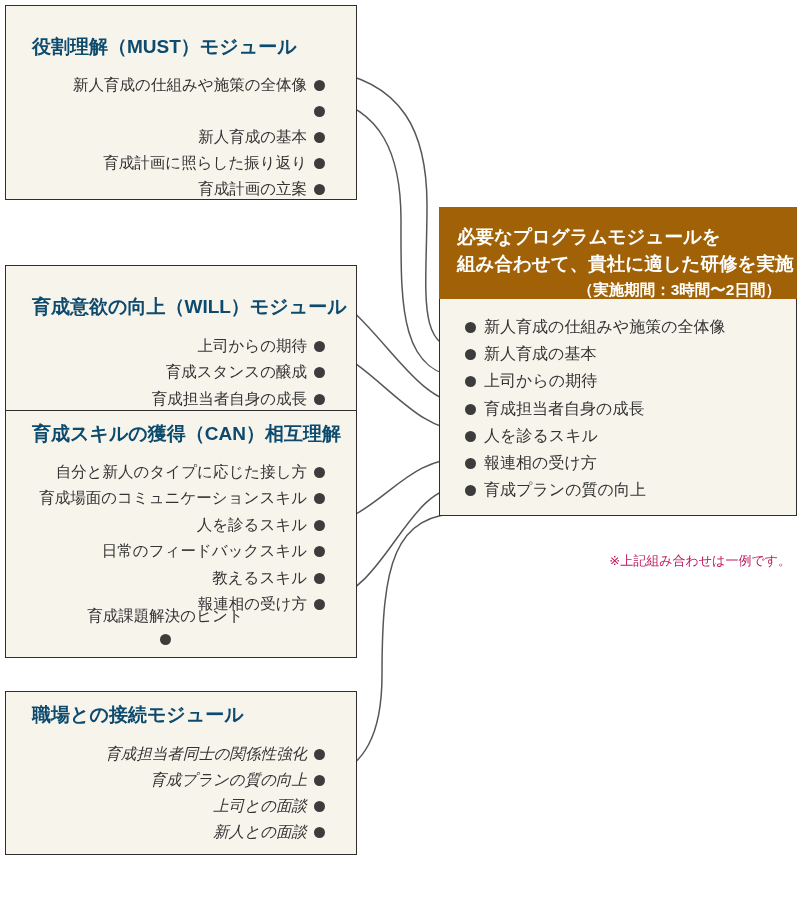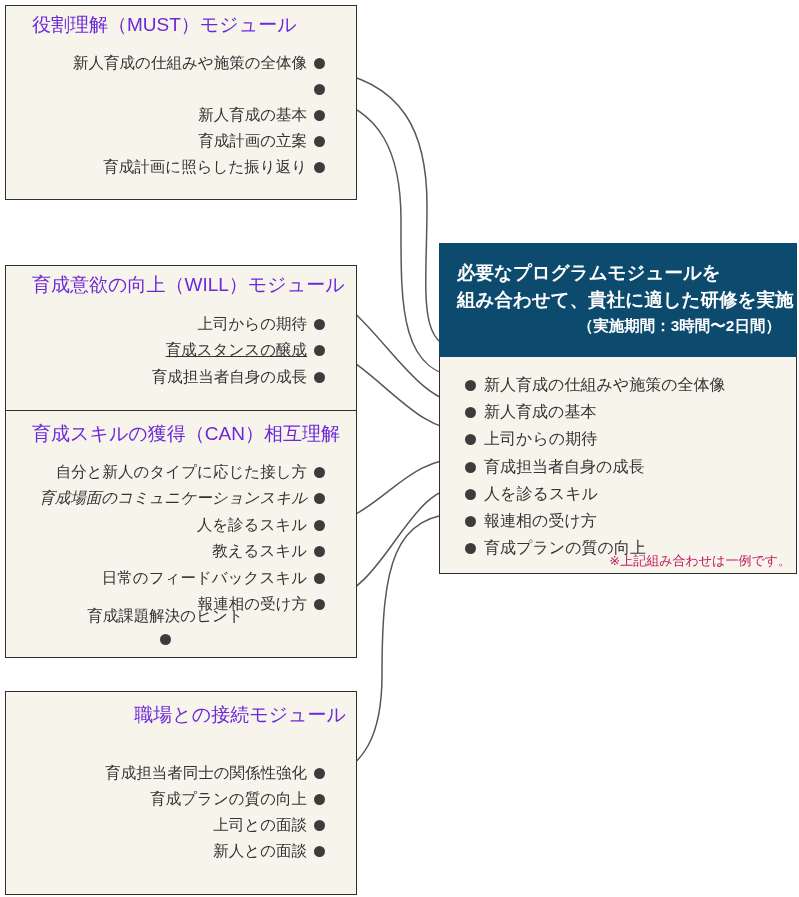--- a/index.html
+++ b/index.html
@@ -13,24 +13,24 @@
   }
   
   .module-box{
     position:absolute;
     left:5px;width:352px;
     background:#f7f4ec;
     border:1.5px solid #2f2f2f;
     box-sizing:border-box;
   }
   .module-title{
-    padding:6px 10px 0 26px;
+    padding:28px 10px 0 26px;
     font-size:19px;
-    font-weight:normal;
-    color:#6d28d9;
+    font-weight:bold;
+    color:#0c4a6e;
     line-height:25px;
     white-space:nowrap;
   }
   .module-items{margin-top:13px;}
   .item-row{
     display:flex;
     justify-content:flex-end;
     align-items:center;
     height:26px;
     padding-right:31px;
@@ -48,26 +48,25 @@
     flex:0 0 11px;
   }
   
   #program-panel{
     position:absolute;
     left:439px;top:207px;
     width:358px;
     box-sizing:border-box;
   }
   #program-header{
-    background:#0c4a6e;
+    background:#a16207;
     color:#ffffff;
-    height:114px;
+    height:92px;
     box-sizing:border-box;
     padding:16px 16px 0 18px;
-    margin-top:36px;
   }
   .headline{
     font-size:18.5px;
     font-weight:bold;
     line-height:27px;
     white-space:nowrap;
   }
   .duration{
     margin-top:3px;
     text-align:right;
@@ -138,85 +137,85 @@
           <span class="dot"></span>
         </div>
       <div class="item-row">
           <span class="dot"></span>
         </div>
       <div class="item-row">
           <span class="item-text">新人育成の基本</span>
           <span class="dot"></span>
         </div>
       <div class="item-row">
+          <span class="item-text">育成計画に照らした振り返り</span>
+          <span class="dot"></span>
+        </div>
+      <div class="item-row">
           <span class="item-text">育成計画の立案</span>
-          <span class="dot"></span>
-        </div>
-      <div class="item-row">
-          <span class="item-text">育成計画に照らした振り返り</span>
           <span class="dot"></span>
         </div>
     </div>
   </div>
 
   <div class="module-box" style="top:225px;height:160px;margin-top:40px;">
     <div class="module-title">育成意欲の向上（WILL）モジュール</div>
     <div class="module-items" style="margin-top:14px;">
       <div class="item-row">
           <span class="item-text">上司からの期待</span>
           <span class="dot"></span>
         </div>
-      <div class="item-row" style="height:27px;text-decoration:underline;">
+      <div class="item-row" style="height:27px;">
           <span class="item-text">育成スタンスの醸成</span>
           <span class="dot"></span>
         </div>
       <div class="item-row" style="height:27px;">
           <span class="item-text">育成担当者自身の成長</span>
           <span class="dot"></span>
         </div>
     </div>
   </div>
 
   <div class="module-box" style="top:410px;height:248px;">
     <div class="module-title" style="padding-top:10px;">育成スキルの獲得（CAN）相互理解</div>
     <div class="module-items" style="">
       <div class="item-row" style="height:26.5px;">
           <span class="item-text">自分と新人のタイプに応じた接し方</span>
           <span class="dot"></span>
         </div>
-      <div class="item-row" style="height:26.5px;font-style:italic;">
+      <div class="item-row" style="height:26.5px;">
           <span class="item-text">育成場面のコミュニケーションスキル</span>
           <span class="dot"></span>
         </div>
       <div class="item-row" style="height:26.5px;">
           <span class="item-text">人を診るスキル</span>
           <span class="dot"></span>
         </div>
       <div class="item-row" style="height:26.5px;">
+          <span class="item-text">日常のフィードバックスキル</span>
+          <span class="dot"></span>
+        </div>
+      <div class="item-row" style="height:26.5px;">
           <span class="item-text">教えるスキル</span>
-          <span class="dot"></span>
-        </div>
-      <div class="item-row" style="height:26.5px;">
-          <span class="item-text">日常のフィードバックスキル</span>
           <span class="dot"></span>
         </div>
       <div class="item-row" style="height:26.5px;">
           <span class="item-text">報連相の受け方</span>
           <span class="dot"></span>
         </div>
       <div class="item-row" style="height:26.5px;flex-direction:column;">
           <span class="item-text">育成課題解決のヒント</span>
           <span class="dot"></span>
         </div>
     </div>
   </div>
 
-  <div class="module-box" style="top:691px;height:204px;text-align:right;">
+  <div class="module-box" style="top:691px;height:164px;">
     <div class="module-title" style="padding-top:10px;">職場との接続モジュール</div>
-    <div class="module-items" style="margin-top:33px;">
+    <div class="module-items" style="margin-top:14px;font-style:italic;">
       <div class="item-row">
           <span class="item-text">育成担当者同士の関係性強化</span>
           <span class="dot"></span>
         </div>
       <div class="item-row">
           <span class="item-text">育成プランの質の向上</span>
           <span class="dot"></span>
         </div>
       <div class="item-row">
           <span class="item-text">上司との面談</span>

